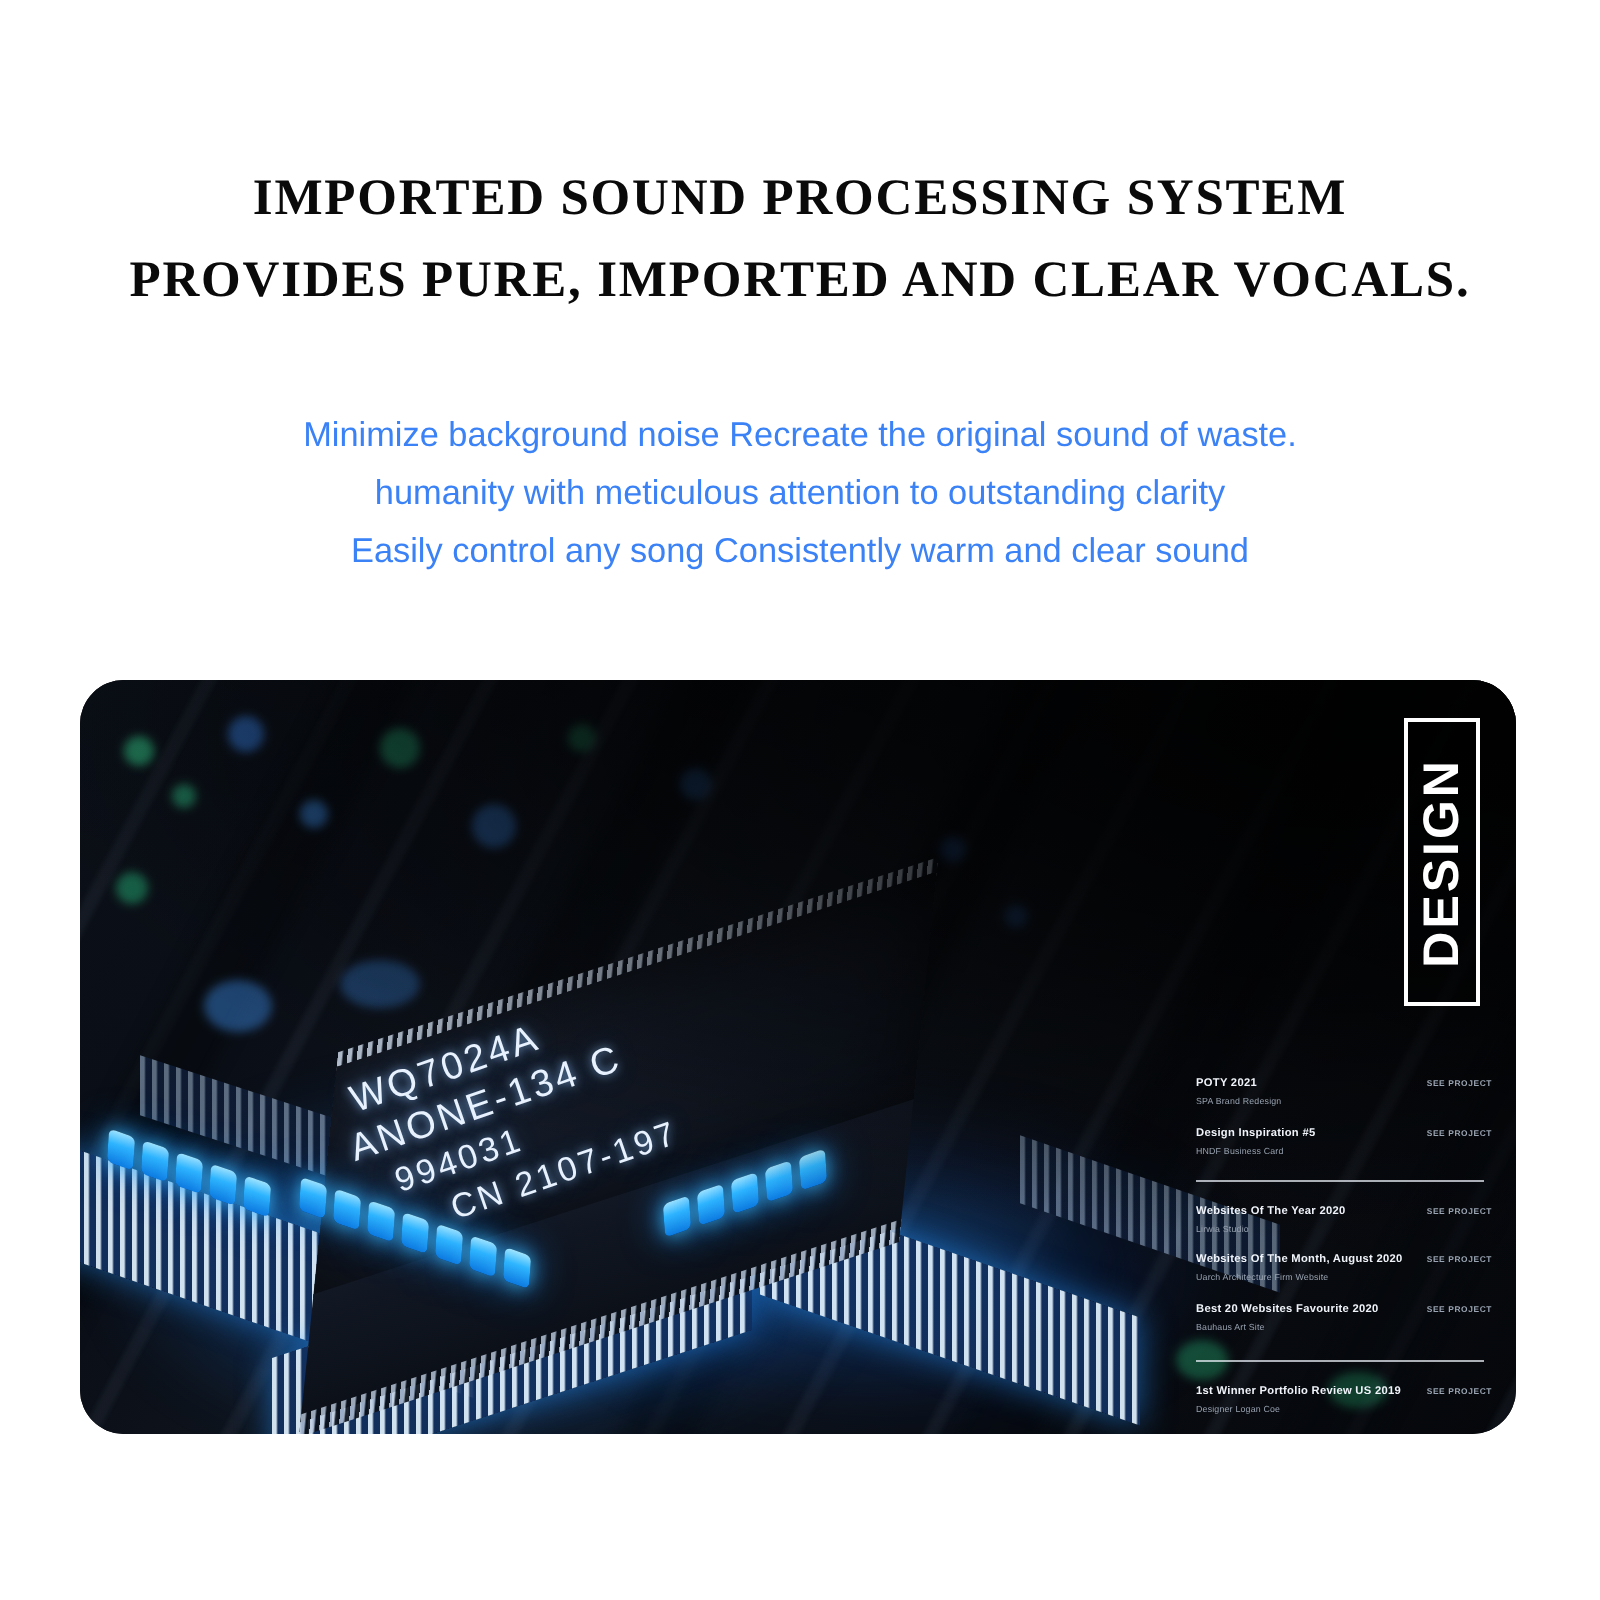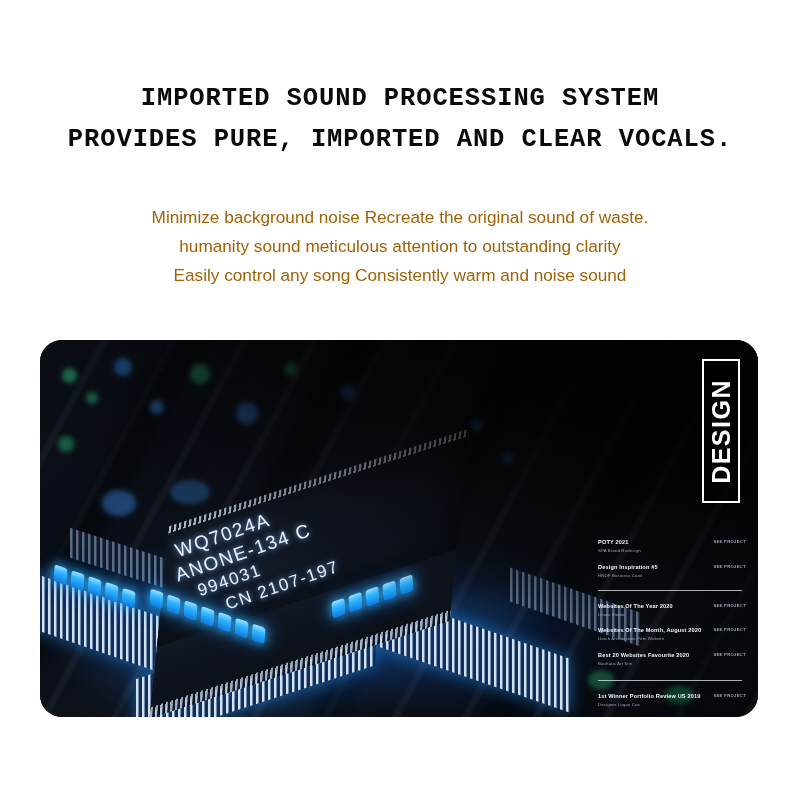--- a/index.html
+++ b/index.html
@@ -19,21 +19,21 @@
 
   
   .headline {
     position: absolute;
     left: 0;
     top: 78px;
     width: 800px;
     text-align: center;
   }
   .headline-line {
-    font-family: Liberation Mono, monospace;
+    font-family: Liberation Serif, serif;
     font-weight: bold;
     font-size: 25.5px;
     letter-spacing: 0.9px;
     line-height: 41px;
     color: #0a0a0a;
     white-space: nowrap;
   }
 
   
   .subtitle {
@@ -41,21 +41,21 @@
     left: 0;
     top: 203px;
     width: 800px;
     text-align: center;
   }
   .subtitle-line {
     font-family: "Liberation Sans", sans-serif;
     font-weight: normal;
     font-size: 17.2px;
     line-height: 29px;
-    color: #a16207;
+    color: #3b82f6;
     white-space: nowrap;
   }
 
   
   .photo-panel {
     position: absolute;
     left: 40px;
     top: 340px;
     width: 718px;
     height: 377px;
@@ -316,22 +316,22 @@
 </head>
 <body>
 
 <div class="headline">
   <div class="headline-line">IMPORTED SOUND PROCESSING SYSTEM</div>
   <div class="headline-line">PROVIDES PURE, IMPORTED AND CLEAR VOCALS.</div>
 </div>
 
 <div class="subtitle">
   <div class="subtitle-line">Minimize background noise Recreate the original sound of waste.</div>
-  <div class="subtitle-line">humanity sound meticulous attention to outstanding clarity</div>
-  <div class="subtitle-line">Easily control any song Consistently warm and noise sound</div>
+  <div class="subtitle-line">humanity with meticulous attention to outstanding clarity</div>
+  <div class="subtitle-line">Easily control any song Consistently warm and clear sound</div>
 </div>
 
 <div class="photo-panel">
 
   <div class="pcb-base"></div>
   <div class="pcb-slabs"></div>
   <div class="pcb-slabs2"></div>
 
   <div class="bokeh" style="left:22px;  top:28px;  width:15px; height:15px; background:rgba(40,190,120,.60);"></div>
   <div class="bokeh" style="left:46px;  top:52px;  width:12px; height:12px; background:rgba(40,200,130,.50);"></div>

